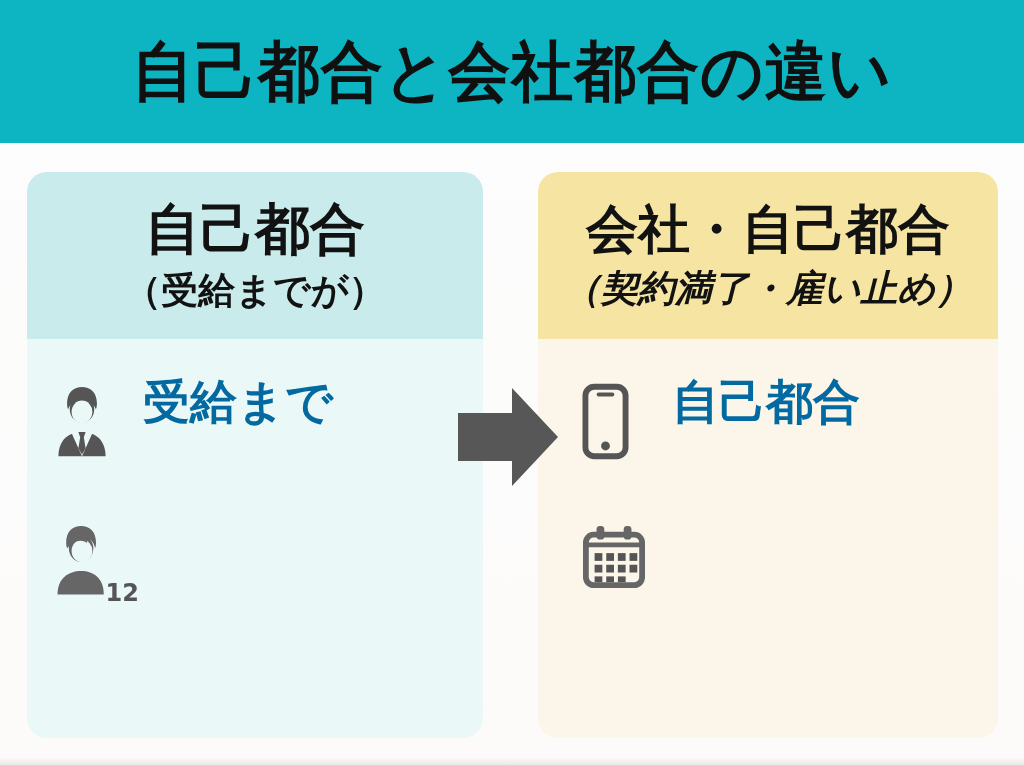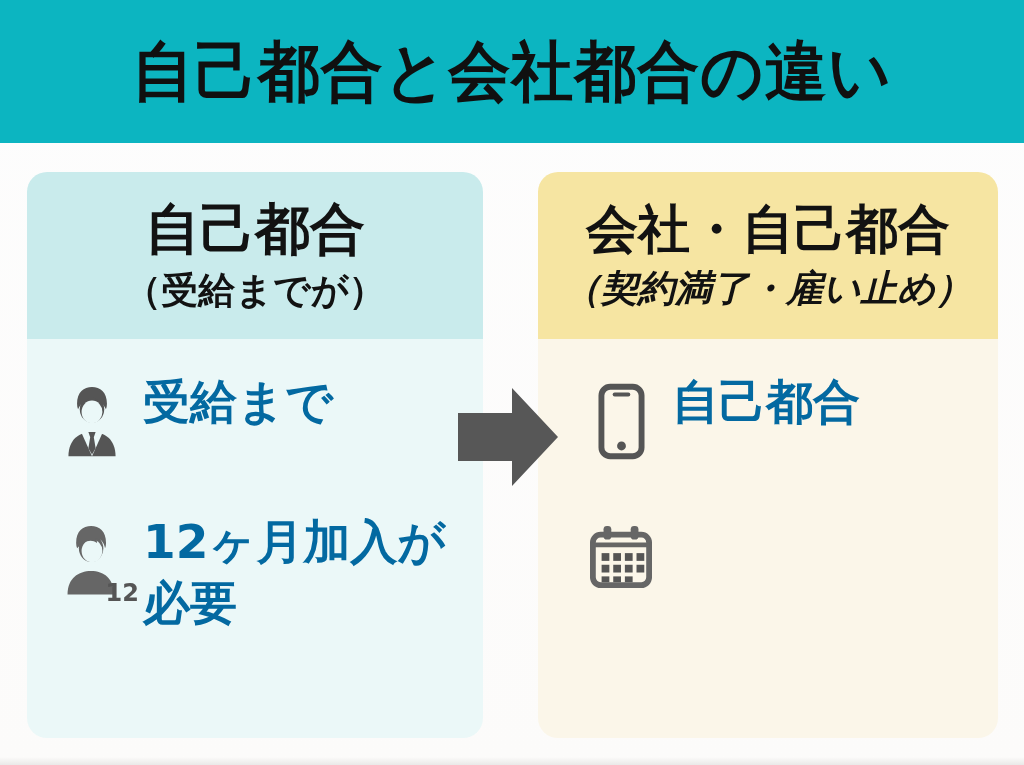--- a/index.html
+++ b/index.html
@@ -81,21 +81,20 @@
   
   .row {
     display: flex;
     align-items: flex-start;
   }
   .row + .row { margin-top: 48px; }
   .icon-box {
     width: 78px;
     flex: 0 0 78px;
     display: flex;
-    justify-content: center;
     padding-top: 12px;
     position: relative;
   }
   .row-text {
     font-size: 47px;
     font-weight: 900;
     color: #0369a1;
     line-height: 61px;
     margin-left: 12px;
     white-space: nowrap;
@@ -161,24 +160,20 @@
         <div class="icon-box">
           <span>
             <svg width="58" height="76" viewBox="0 0 64 82">
               <path d="M5 78 C5 60 17 52 31 52 C45 52 56 60 56 78 Z" fill="#666666"></path>
               <ellipse cx="31" cy="27" rx="13.5" ry="15" fill="#666666"></ellipse>
               <ellipse cx="32" cy="30" rx="11.5" ry="12.5" fill="#ebf8f8"></ellipse>
               <path d="M14.5 21 C14.5 8 22 2.5 31 2.5 C40 2.5 47.5 8 47.5 21 C47.5 23.4 47.1 25.4 46.4 27 C45 18.5 40 15.5 36 16.5 C38 19 37.5 21 37.5 21 C31 16 22 19 15.6 27 C14.9 25.4 14.5 23.4 14.5 21 Z" fill="#666666"></path>
             </svg>
             <span class="badge-12">12</span>
           </span>
-        </div>
-        <div class="row-text">
-          <span>12ヶ月加入が</span>
-          <span>必要</span>
         </div>
       </div>
 
     </div>
   </div>
 
   <div class="card card-right">
     <div class="card-header">
       <div class="card-title">会社・自己都合</div>
       <div class="card-subtitle">（契約満了・雇い止め）</div>

